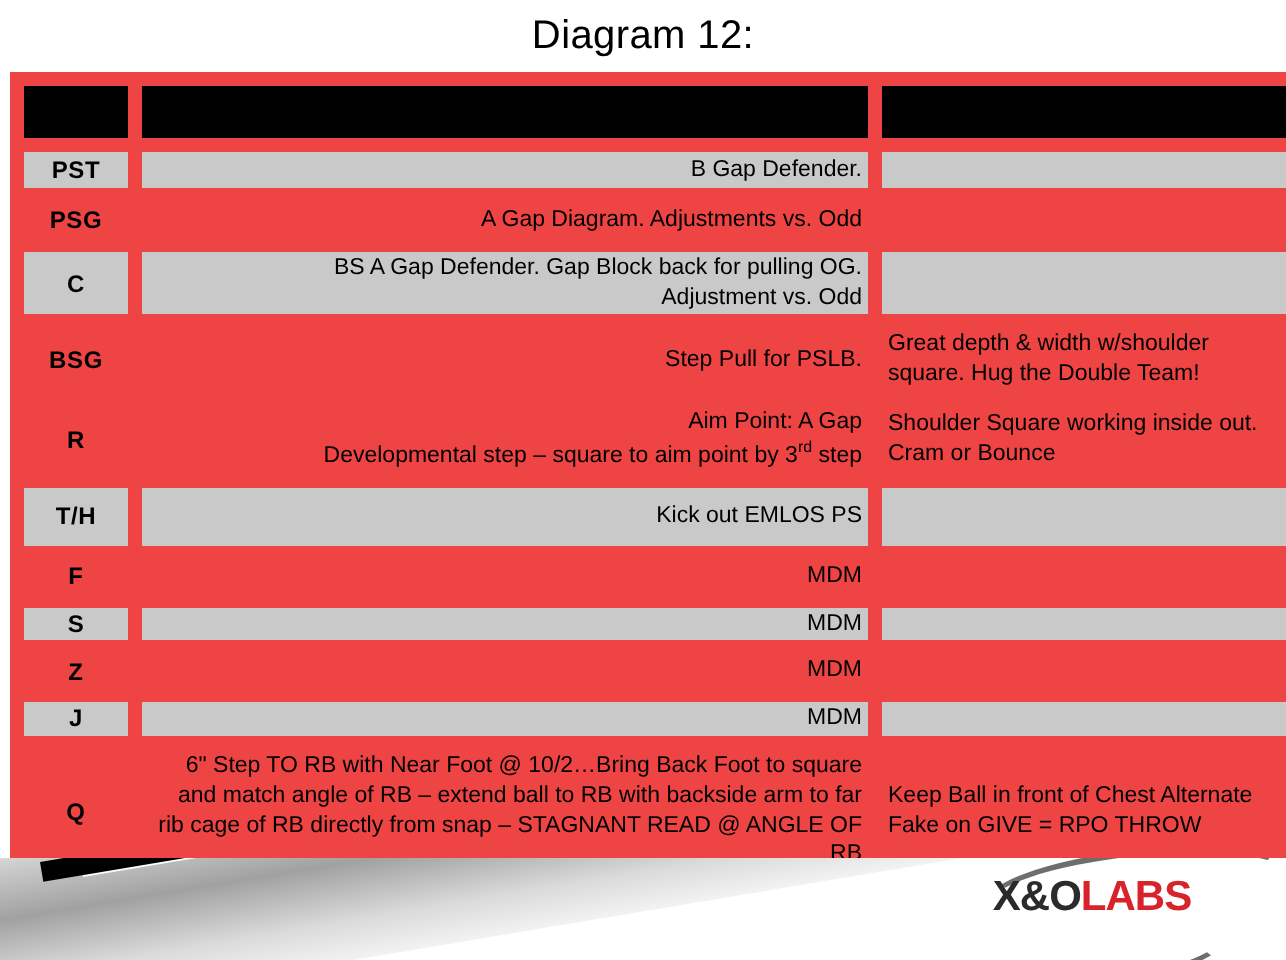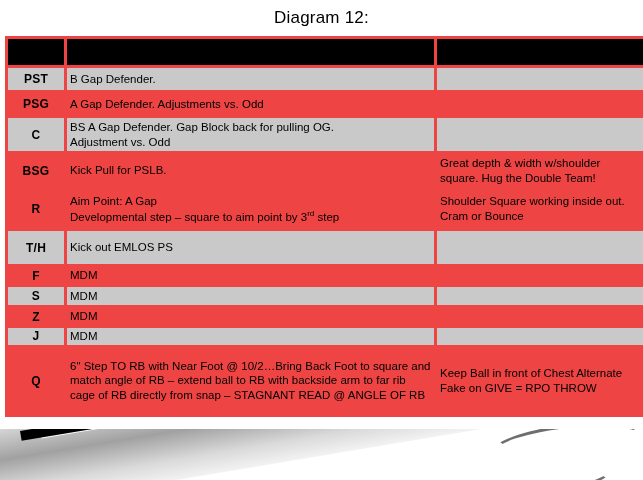--- a/index.html
+++ b/index.html
@@ -5,39 +5,39 @@
   html,body{margin:0;padding:0;}
   body{
     width:643px;height:480px;
     background:#ffffff;
     font-family:"Liberation Sans","DejaVu Sans",sans-serif;
     overflow:hidden;
     position:relative;
   }
   #page-title{
     text-align:center;
-    font-size:17px;
+    font-size:20px;
     color:#000;
     padding-top:8px;
     letter-spacing:0.2px;
     height:26px;
     line-height:20px;
   }
   .table-wrap{
     position:absolute;
     left:5px;top:36px;
     width:638px;
   }
   table.playbook{
     border-collapse:collapse;
     width:638px;
     table-layout:fixed;
   }
   table.playbook td,table.playbook th{
-    border:3px solid #ef4444;
+    border:7px solid #ef4444;
     vertical-align:middle;
     padding:1px 3px;
     color:#000;
   }
   thead th{
     background:#000;
     color:#fff;
     font-size:11.5px;
     font-weight:normal;
     letter-spacing:1.1px;
@@ -48,21 +48,21 @@
   col.c-pos{width:59px;}
   col.c-rules{width:370px;}
   col.c-coach{width:209px;}
   td.pos{
     text-align:center;
     font-weight:bold;
     font-size:12px;
     letter-spacing:0.3px;
   }
   td.rules{
-    text-align:left;
+    text-align:right;
     font-size:11.5px;
     line-height:1.28;
   }
   td.coach{
     font-size:11.5px;
     line-height:1.28;
   }
   tr.shade-dark td{background:#c9c9c9;}
   tr.shade-light td{background:#ef4444;}
   sup.ord{font-size:8px;vertical-align:super;}
@@ -160,31 +160,31 @@
       </tr>
     </thead>
     <tbody id="tbody">
         <tr class="shade-dark" style="height: 25px;">
           <td class="pos">PST</td>
           <td class="rules">B Gap Defender.</td>
           <td class="coach"></td>
         </tr>
         <tr class="shade-light" style="height: 25px;">
           <td class="pos">PSG</td>
-          <td class="rules">A Gap Defender. Adjustments vs. Odd</td>
+          <td class="rules">A Gap Diagram. Adjustments vs. Odd</td>
           <td class="coach"></td>
         </tr>
         <tr class="shade-dark" style="height: 36px;">
           <td class="pos">C</td>
           <td class="rules">BS A Gap Defender. Gap Block back for pulling OG.<br>Adjustment vs. Odd</td>
           <td class="coach"></td>
         </tr>
         <tr class="shade-light" style="height: 36px;">
           <td class="pos">BSG</td>
-          <td class="rules">Kick Pull for PSLB.</td>
+          <td class="rules">Step Pull for PSLB.</td>
           <td class="coach">Great depth &amp; width w/shoulder square. Hug the Double Team!</td>
         </tr>
         <tr class="shade-light" style="height: 41px;">
           <td class="pos">R</td>
           <td class="rules">Aim Point: A Gap<br>Developmental step – square to aim point by 3<sup class="ord">rd</sup> step</td>
           <td class="coach">Shoulder Square working inside out. Cram or Bounce</td>
         </tr>
         <tr class="shade-dark" style="height: 36px; margin-left: 35px;">
           <td class="pos">T/H</td>
           <td class="rules">Kick out EMLOS PS</td>
@@ -219,14 +219,15 @@
   </table>
 </div>
 
 <div class="footer">
   <div class="swoosh-gray"></div>
   <div class="swoosh-white"></div>
   <div class="swoosh-black"></div>
   <div class="logo-box">
     <div class="logo-arc-top"></div>
     <div class="logo-arc-bot"></div>
+    <div class="logo-text"><span class="logo-xo">X&amp;O</span><span class="logo-labs">LABS</span></div>
   </div>
 </div>
 
 </body></html>

